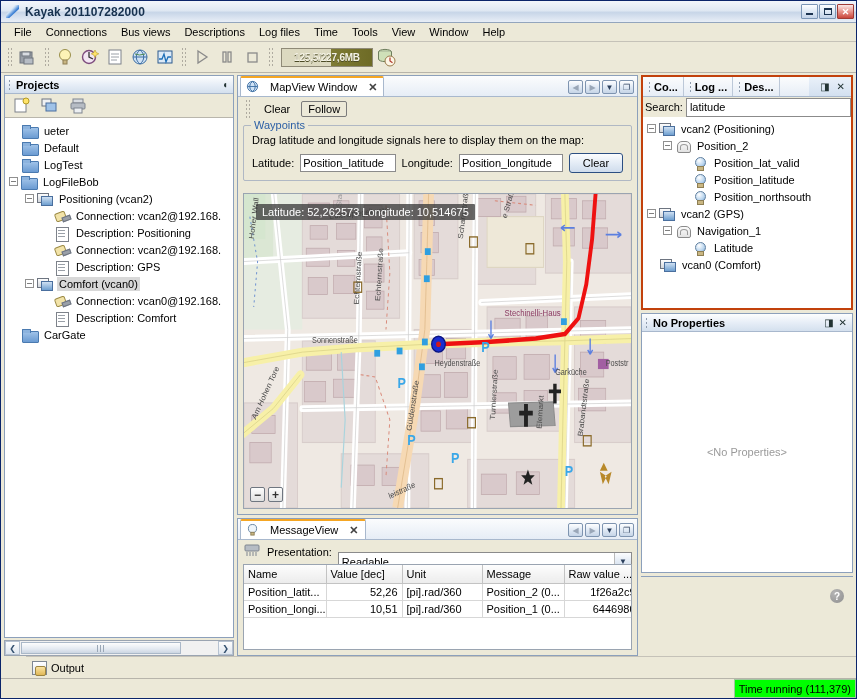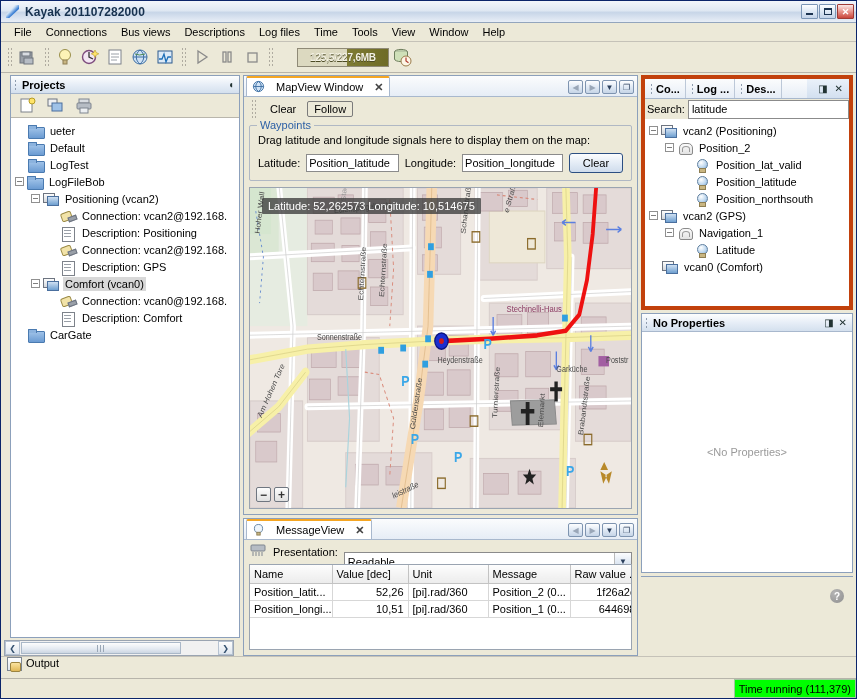--- a/index.html
+++ b/index.html
@@ -87,21 +87,21 @@
   }
   .grip { width: 5px; height: 20px; margin: 0 3px;
     background-image: radial-gradient(circle, #a8a49a 35%, transparent 36%);
     background-size: 3px 4px; opacity: .9; }
   .tb-btn {
     width: 24px; height: 24px;
     display: flex; align-items: center; justify-content: center;
     cursor: default; border: 1px solid transparent; border-radius: 2px;
   }
   .mem-gauge {
-    width: 92px; height: 19px; margin-left: 20px;
+    width: 92px; height: 19px; margin-left: 4px;
     border: 1px solid #8f8a77;
     background: linear-gradient(to right, #dcd9c0 0%, #dcd9c0 55%, #7e7b33 55%, #6e6b26 100%);
     position: relative;
     display: flex; align-items: center; justify-content: center;
   }
   .mem-gauge span {
     font-size: 10px; font-weight: bold; color: #f4f2e4;
     text-shadow: 0 1px 0 #4b4a24; letter-spacing: -0.2px;
   }
 
@@ -273,21 +273,21 @@
     gap: 6px; padding-left: 4px; background: #ece9d8;
   }
   .btn-flat {
     font-size: 11px; padding: 1px 4px; cursor: default; border: 1px solid transparent;
   }
   .btn-box {
     font-size: 11px; padding: 1px 6px; cursor: default;
     border: 1px solid #7b7b7b; background: #ece9d8; border-radius: 2px;
   }
   .groupbox {
-    margin: 4px 5px 6px 5px;
+    margin: 4px 5px 12px 5px;
     border: 1px solid #b0b8c4; border-radius: 2px;
     padding: 8px 8px 7px 8px; position: relative;
     background: #ece9d8;
   }
   .groupbox > .gb-title {
     position: absolute; top: -7px; left: 7px;
     background: #ece9d8; padding: 0 3px;
     font-size: 11px; color: #2b5fa5;
   }
   .gb-hint { font-size: 11px; margin-bottom: 7px; color: #000; }
@@ -364,21 +364,21 @@
     padding: 1px 4px; height: 17px;
     white-space: nowrap; overflow: hidden; text-overflow: clip;
   }
   td.num { text-align: right; }
   .gridwrap { flex: 1 1 auto; background: #fff; border: 1px solid #9aa4b1;
     margin: 0 5px 5px 5px; overflow: hidden; min-height: 0; }
 
   
   #right { width: 212px; flex: 0 0 212px; display: flex; flex-direction: column; gap: 3px; }
   #descwin { flex: 1 1 auto; min-height: 0; display:flex; flex-direction:column;
-    border: 4px solid #c2410c; background:#ece9d8; }
+    border: 2px solid #c2410c; background:#ece9d8; }
   .rtabstrip {
     height: 20px; flex: 0 0 auto; display: flex; align-items: stretch;
     background: linear-gradient(to bottom,#fbfcfd,#e6edf6);
     border-bottom: 1px solid #a8b8cd;
   }
   .rtab {
     display: flex; align-items: center; gap: 3px; padding: 0 5px;
     font-size: 11px; font-weight: bold; cursor: default;
     border-right: 1px solid #bcc8d8;
   }
@@ -442,21 +442,21 @@
   .hs-thumb .bars {
     width: 9px; height: 7px;
     background-image: linear-gradient(to right,#9aa7b6 1px, transparent 1px);
     background-size: 3px 7px;
   }
   .hs-track { flex: 1 1 auto; }
 
   .outputbar {
     height: 22px; flex: 0 0 auto; background: #ece9d8;
     border-top: 1px solid #c5c2b8;
-    display: flex; align-items: flex-start; padding-left: 6px; gap: 4px;
+    display: flex; align-items: center; padding-left: 6px; gap: 4px; margin-left: 25px;
   }
   .out-ic { width: 15px; height: 14px; position: relative; }
   .out-ic::before {
     content:""; position:absolute; left:0; top:0; width:13px; height:12px;
     background: linear-gradient(to bottom,#ffffff,#dfe6ef); border:1px solid #7e8792;
   }
   .out-ic::after {
     content:""; position:absolute; left:3px; top:5px; width:9px; height:8px;
     background: linear-gradient(to bottom,#fbe3a0,#e0b858); border:1px solid #9c8440;
     border-radius: 2px;
@@ -578,21 +578,21 @@
         <path d="M3.5 6 v7 a6.5 2.6 0 0 0 13 0 V6" fill="#cfe0b8" stroke="#6f7f5e"></path>
         <circle cx="15" cy="15" r="5" fill="#fdf6e6" stroke="#9a7b4a"></circle>
         <path d="M15 11.5 V15 l2.5 1.8" stroke="#b03a2e" fill="none" stroke-width="1.2"></path>
       </svg>
     </div>
   </div>
 
   <div class="workarea">
 
     <div style="display:flex;flex-direction:column;gap:2px;flex:0 0 230px;min-height:0;">
-      <div class="panel" id="projects" style="flex:1 1 auto;margin-left:6px;">
+      <div class="panel" id="projects" style="flex:1 1 auto;">
         <div class="panel-title">
           <div class="tgrip"></div>
           <div class="ptext">Projects</div>
           <div class="pbtns">
             <div class="pbtn">◖</div>
           </div>
         </div>
         <div class="proj-toolbar">
           <div class="tb-btn">
             <svg width="18" height="18" viewBox="0 0 18 18">

